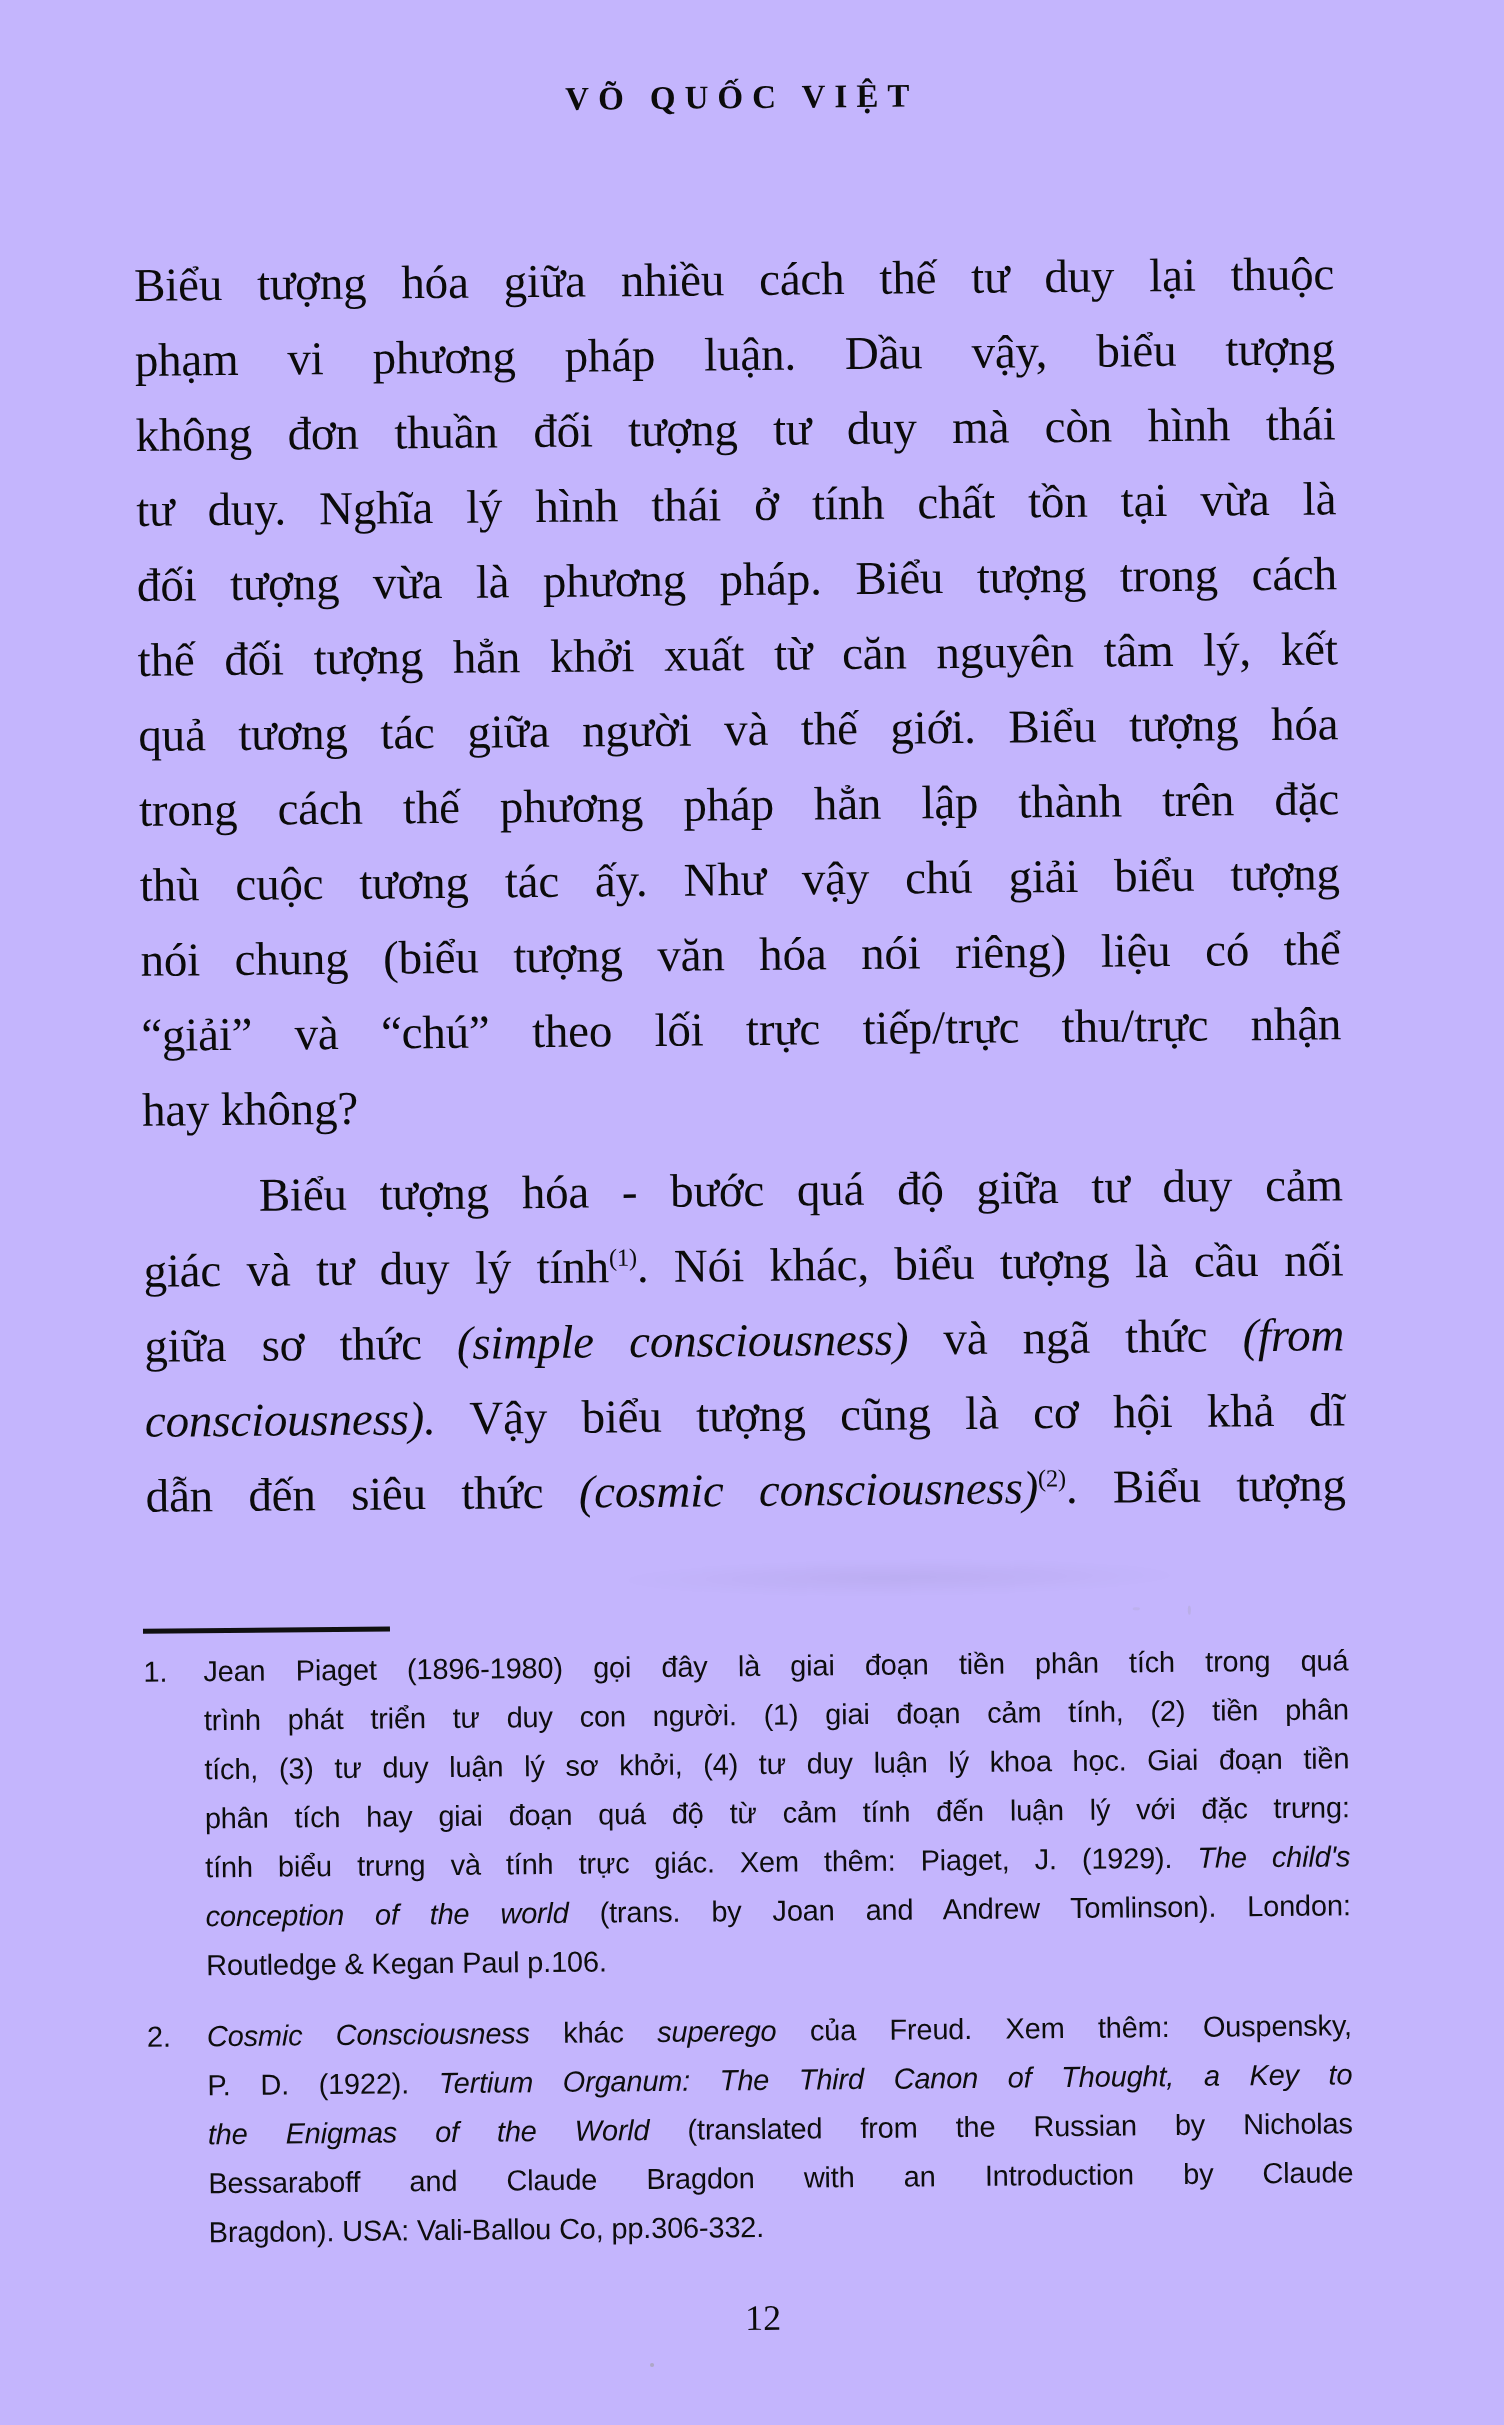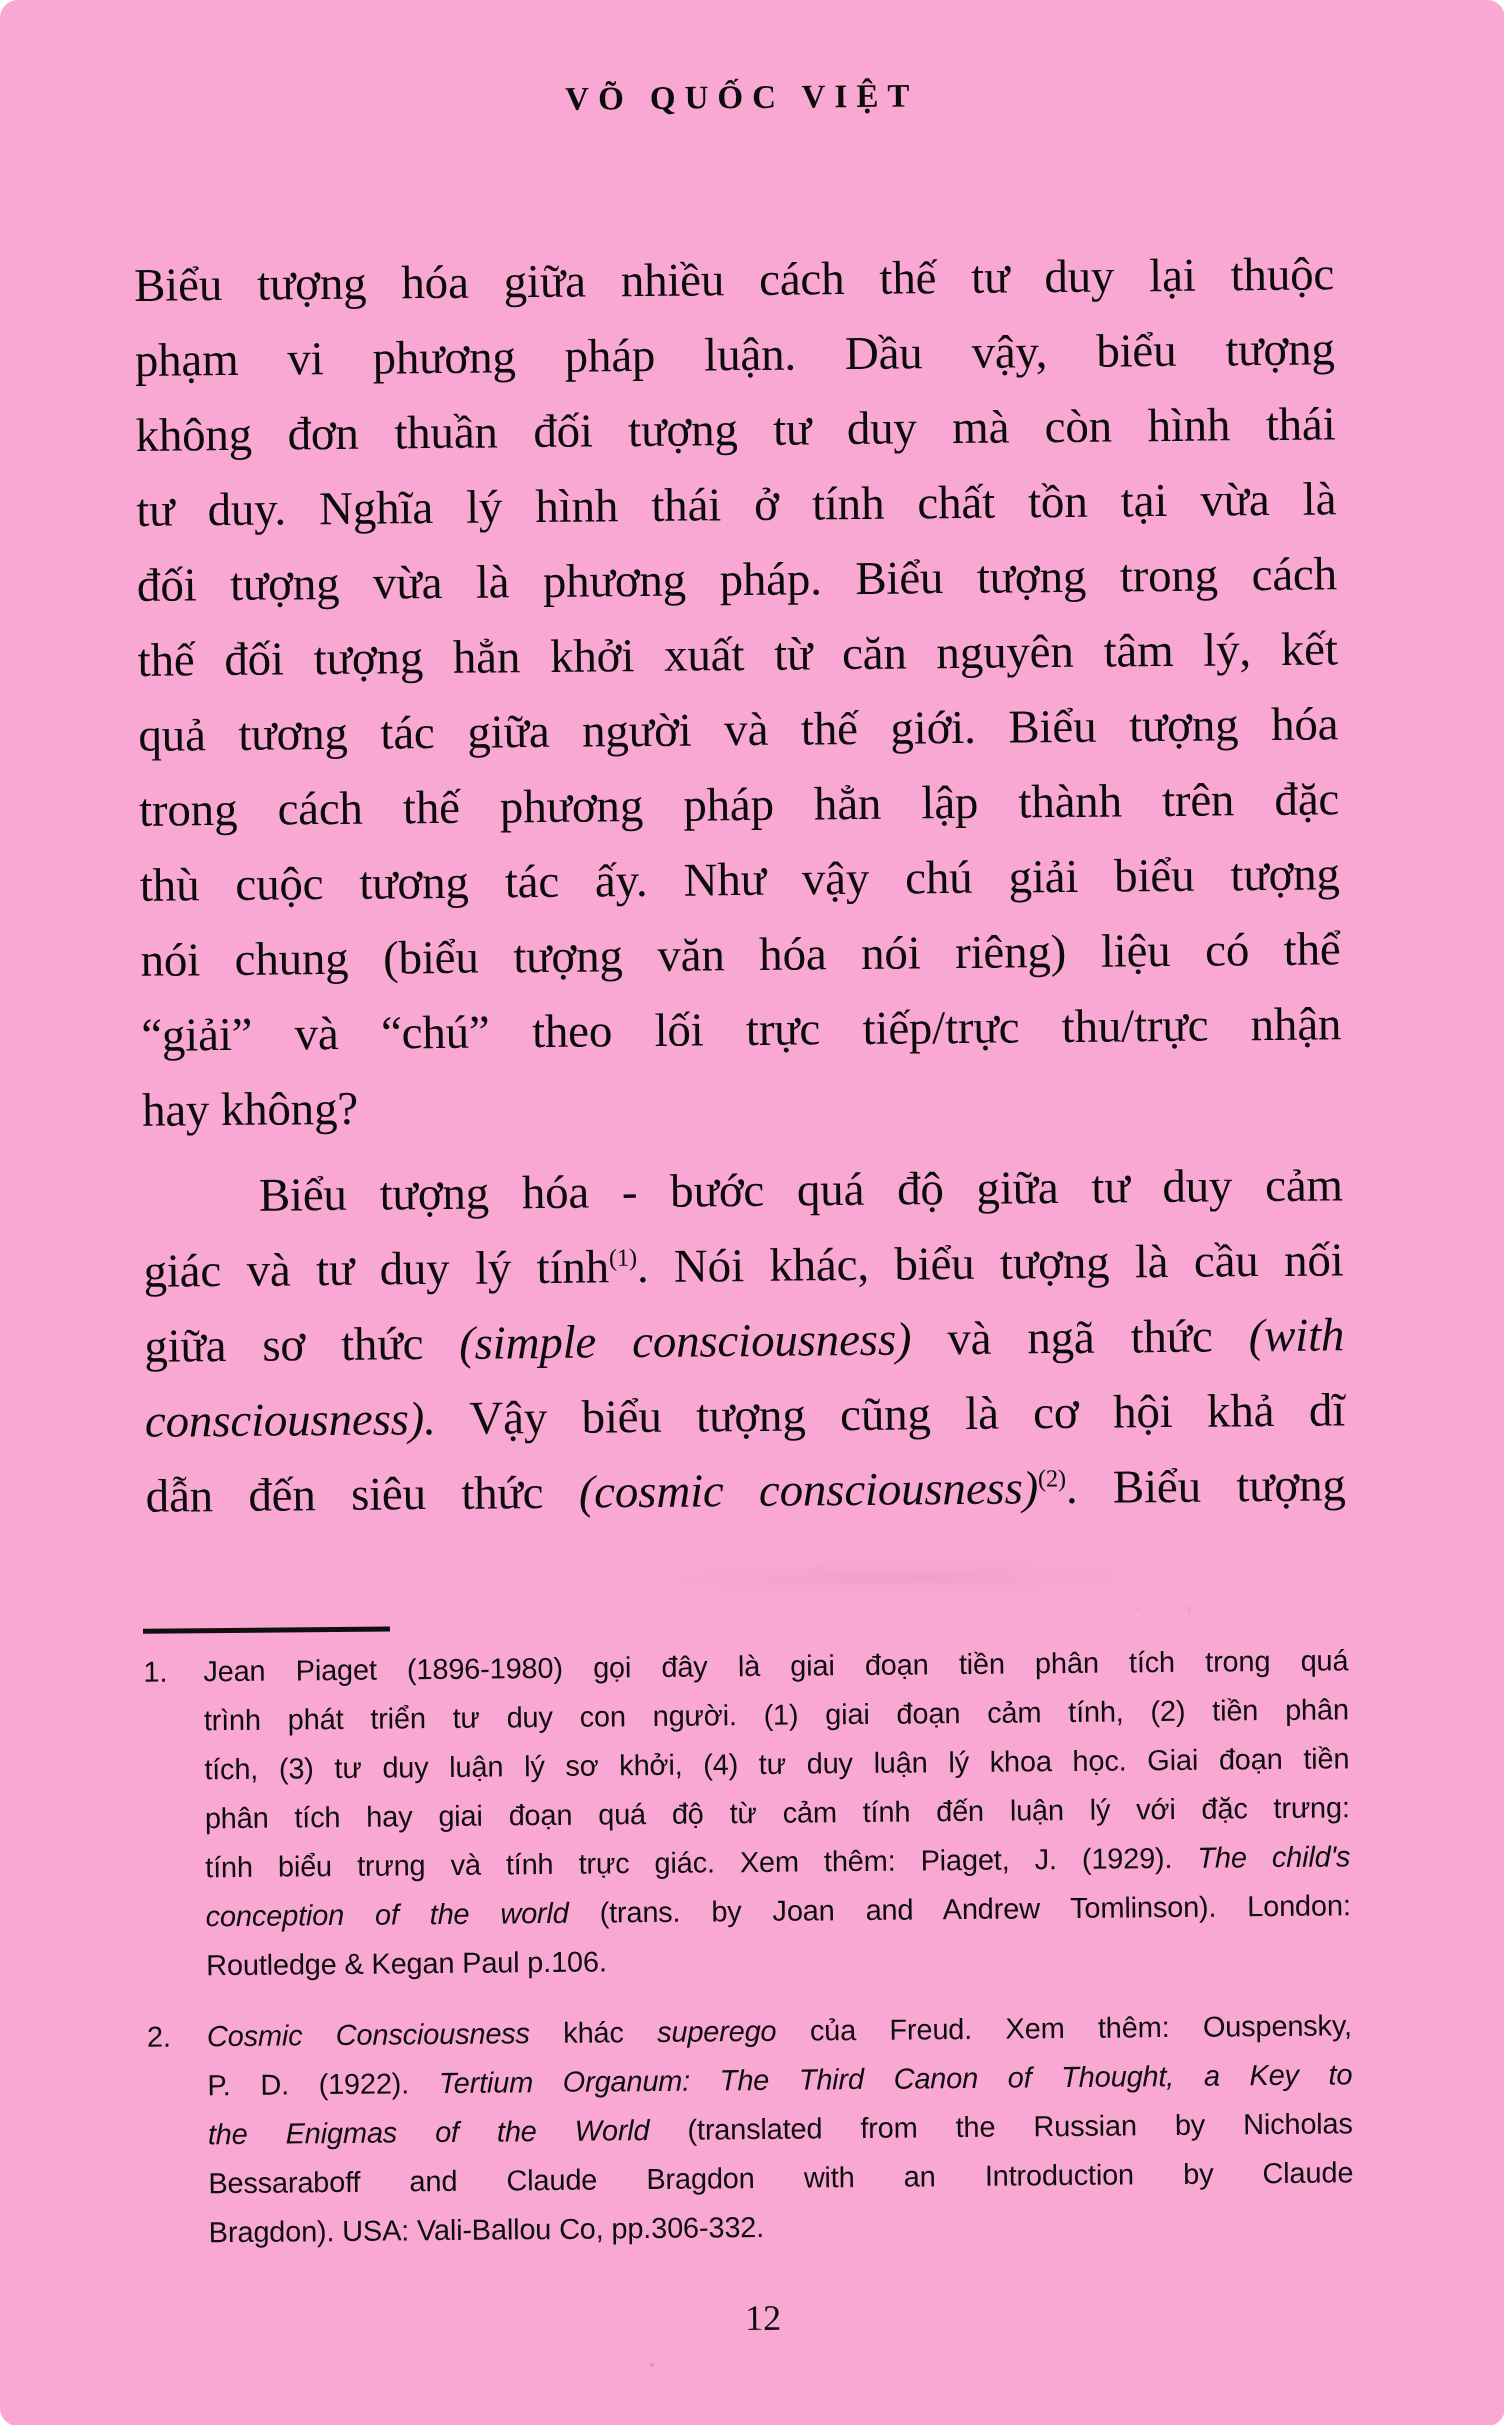--- a/index.html
+++ b/index.html
@@ -4,21 +4,21 @@
 <style>
   html, body { margin: 0; padding: 0; }
   body {
     width: 1505px; height: 2426px;
     background: #fefefe;
     font-family: "Liberation Serif", serif;
     color: #0b0b0b;
     position: relative;
     overflow: hidden;
   }
-  .page { position: absolute; inset: 0; background: #f9a8d4; border-radius: 18px; }
+  .page { position: absolute; inset: 0; background: #c4b5fd; }
   .content { position: absolute; inset: 0; transform: rotate(-0.55deg); transform-origin: 50% 50%; }
 
   .author {
     position: absolute; top: 79px; left: 0; width: 100%;
     text-align: center;
     font-size: 33px; font-weight: bold; letter-spacing: 9px;
   }
 
   .body-text {
     position: absolute; top: 242px; left: 143px; width: 1200px;
@@ -87,21 +87,21 @@
           <div class="tline"><span>quả tương tác giữa người và thế giới. Biểu tượng hóa</span></div>
           <div class="tline"><span>trong cách thế phương pháp hẳn lập thành trên đặc</span></div>
           <div class="tline"><span>thù cuộc tương tác ấy. Như vậy chú giải biểu tượng</span></div>
           <div class="tline"><span>nói chung (biểu tượng văn hóa nói riêng) liệu có thể</span></div>
           <div class="tline"><span>“giải” và “chú” theo lối trực tiếp/trực thu/trực nhận</span></div>
           <div class="tline no-just"><span>hay không?</span></div>
         </div>
       <div class="para">
           <div class="tline indent"><span>Biểu tượng hóa - bước quá độ giữa tư duy cảm</span></div>
           <div class="tline"><span>giác và tư duy lý tính</span><span class="sup">(1)</span><span>. Nói khác, biểu tượng là cầu nối</span></div>
-          <div class="tline"><span>giữa sơ thức </span><span class="it">(simple consciousness)</span><span> và ngã thức </span><span class="it">(with</span></div>
+          <div class="tline"><span>giữa sơ thức </span><span class="it">(simple consciousness)</span><span> và ngã thức </span><span class="it">(from</span></div>
           <div class="tline"><span class="it">consciousness).</span><span> Vậy biểu tượng cũng là cơ hội khả dĩ</span></div>
           <div class="tline"><span>dẫn đến siêu thức </span><span class="it">(cosmic consciousness)</span><span class="sup">(2)</span><span>. Biểu tượng</span></div>
         </div>
     </div>
 
     <div class="fn-separator"></div>
 
     <div class="footnotes">
       <div class="fn">
         <div class="fn-num">1.</div>

